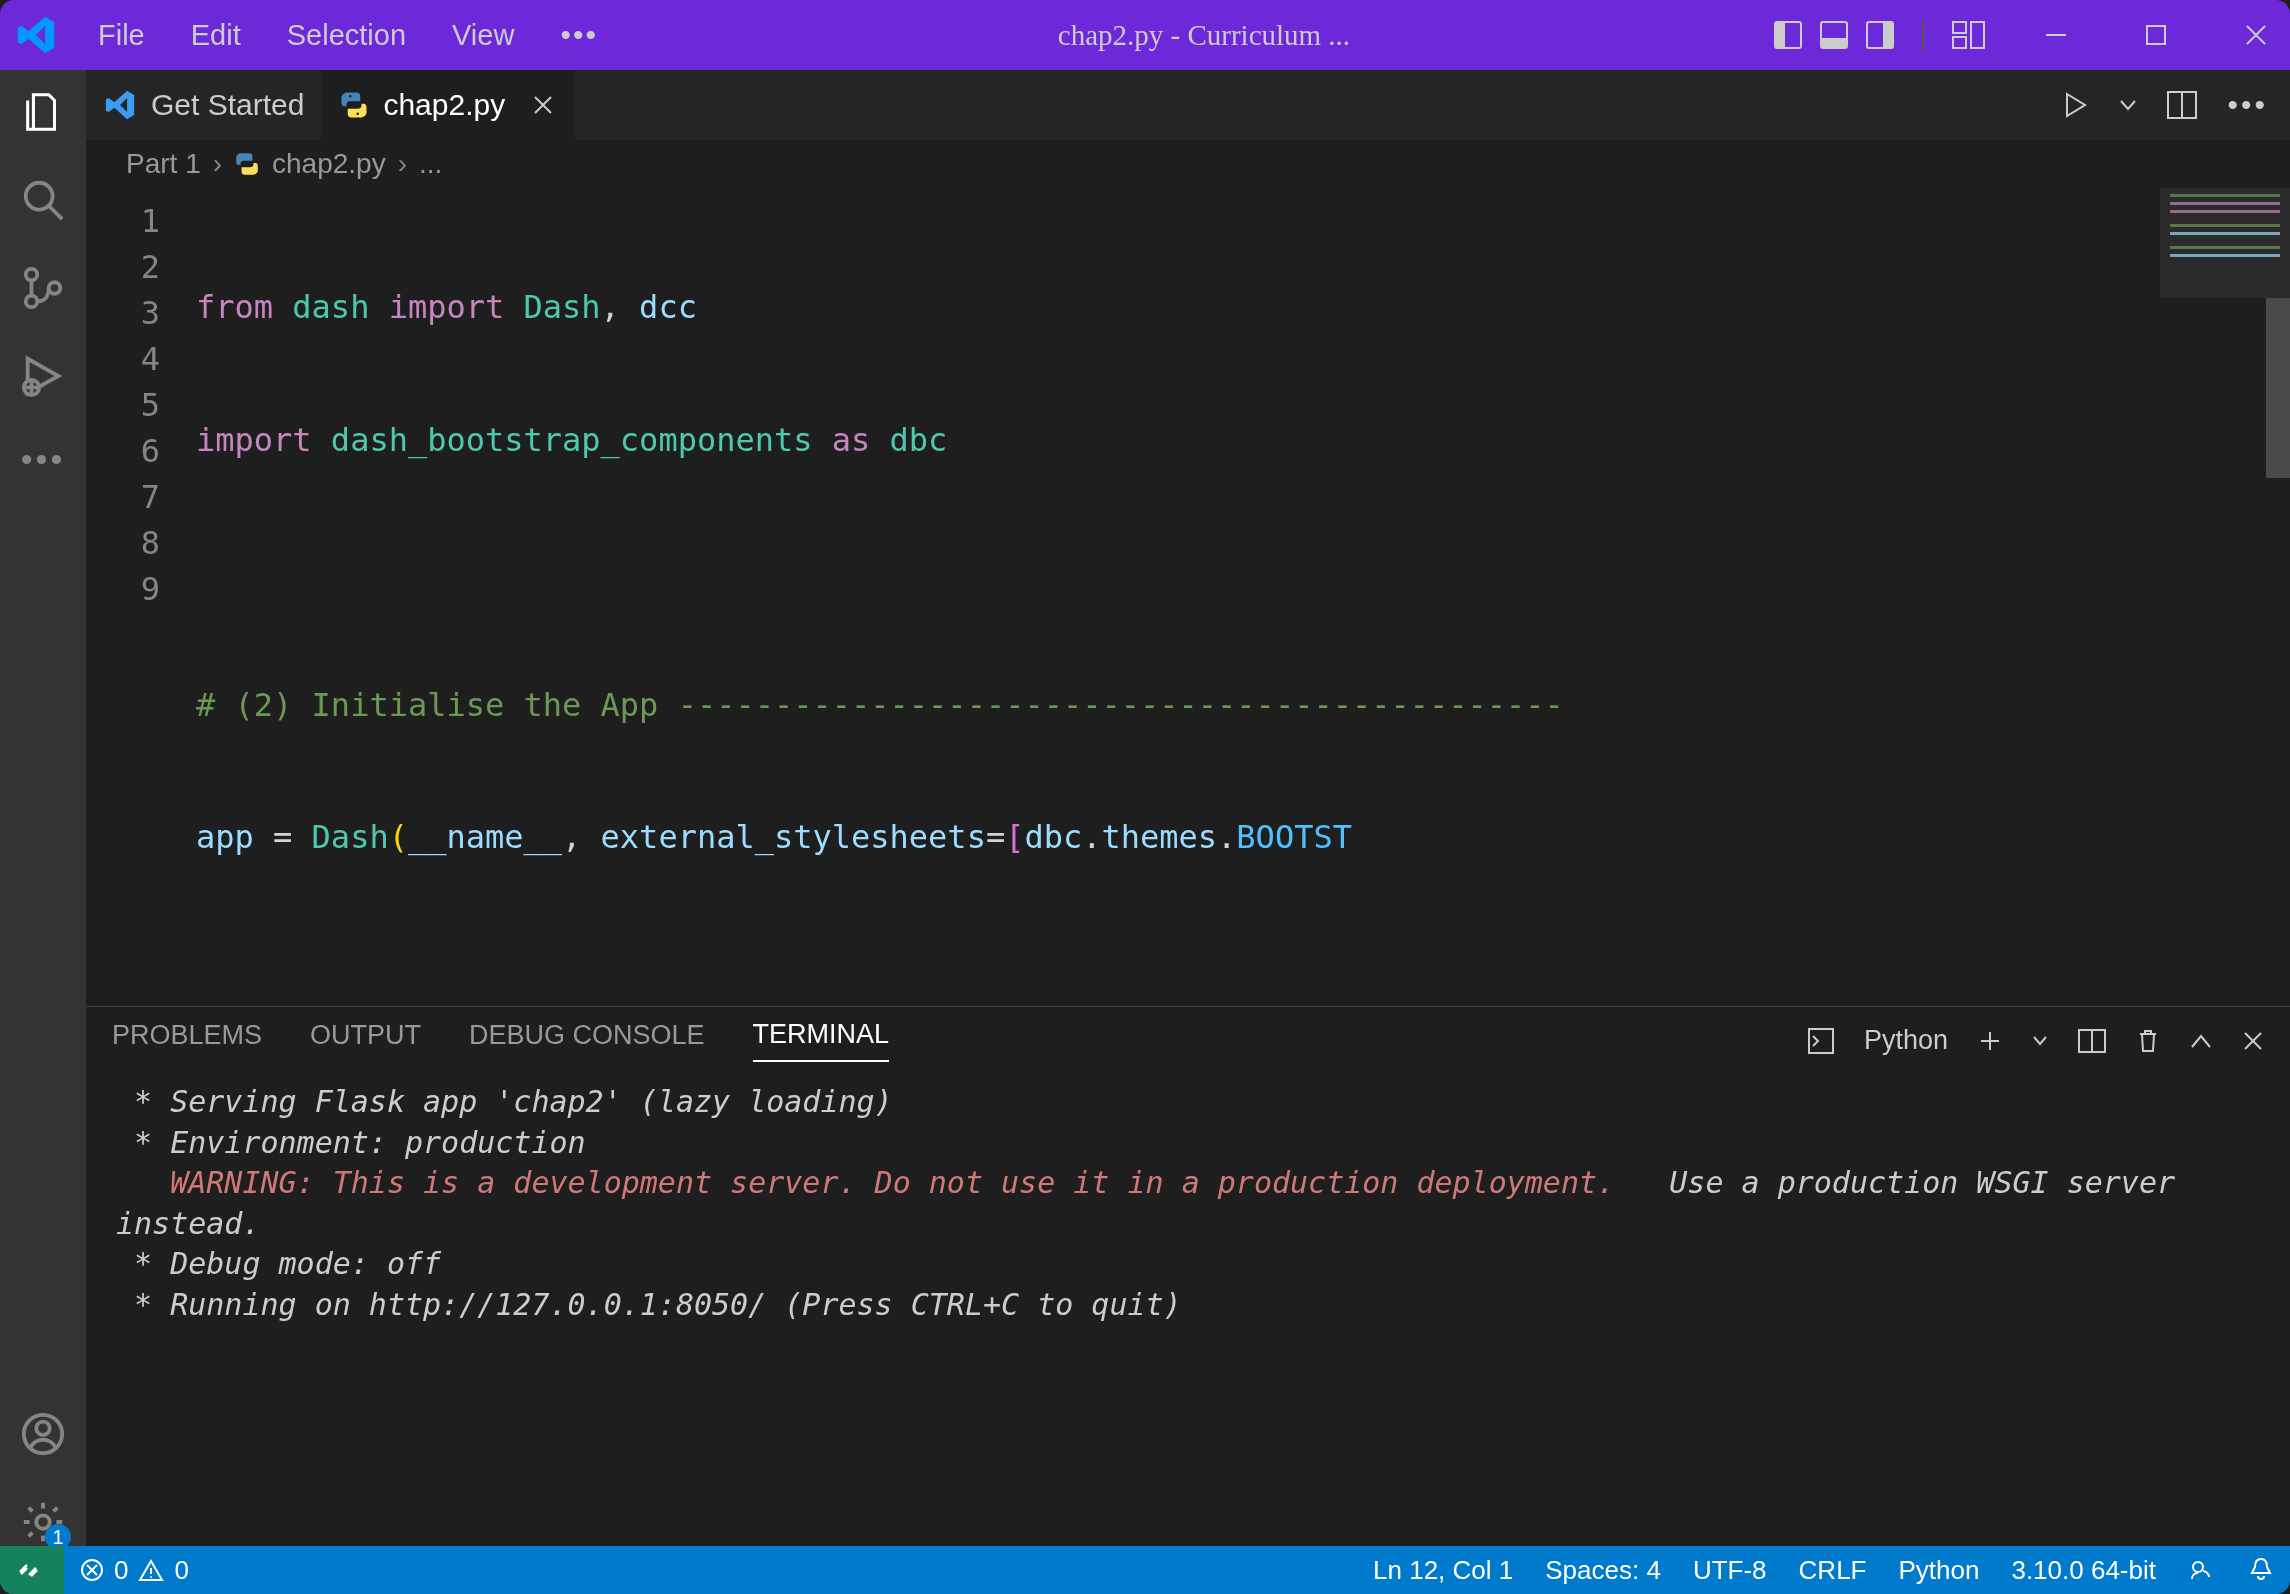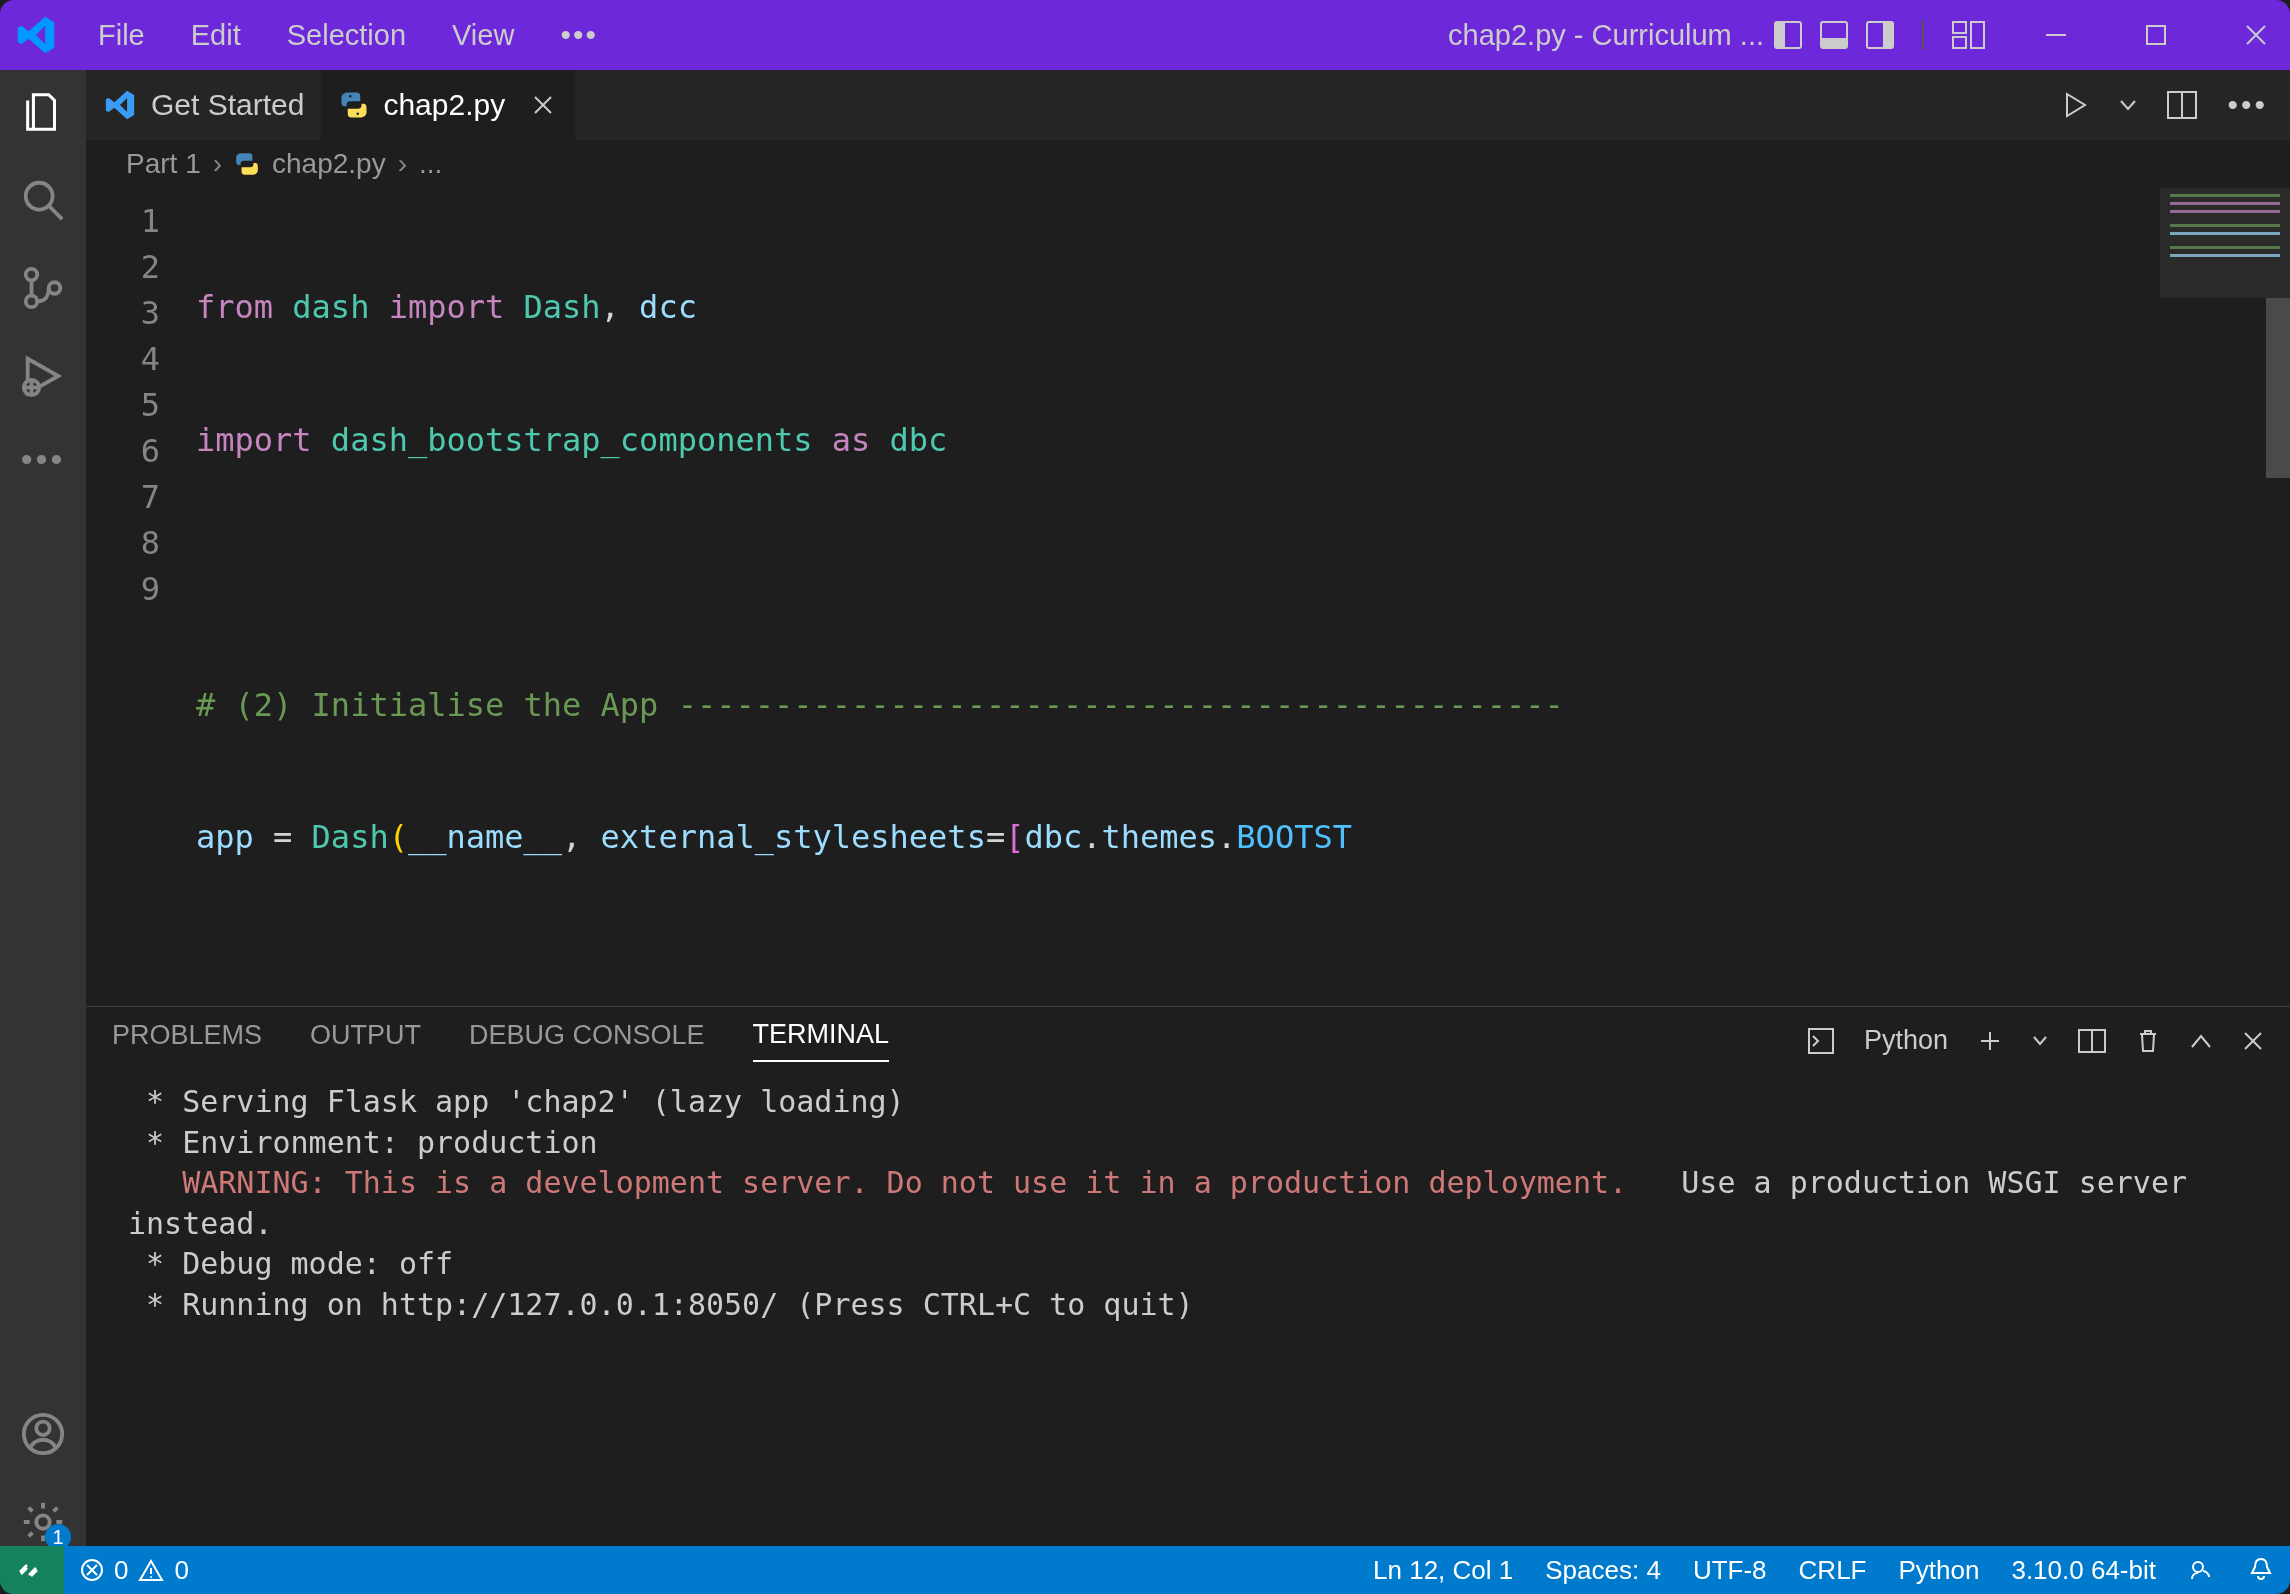--- a/index.html
+++ b/index.html
@@ -10,21 +10,21 @@
   width:2290px; height:1594px;
   overflow:hidden;
   display:flex; flex-direction:column;
   border-radius:14px;
 }
 
 .titlebar { height:70px; background:#6d28d9; display:flex; align-items:center; padding:0 14px; font-size:29px; color:#ccc;}
 .titlebar .logo-icon { width:44px; height:44px; margin-right:40px; color:#0098ff;}
 .menu-item{ margin-right:46px; color:#ccc; cursor:default;}
 .menu-dots{ margin-right:46px; color:#ccc; font-size:30px; letter-spacing:2px;}
-.win-title{ flex:1; text-align:right; color:#ccc; overflow:hidden; white-space:nowrap;}
+.win-title{ flex:1; text-align:center; color:#ccc; overflow:hidden; white-space:nowrap;font-family:Liberation Serif, serif;}
 .layout-icons{ display:flex; align-items:center; gap:18px; margin-left:10px;}
 .layout-icons .pic{ width:28px; height:28px; border:2px solid #ccc; border-radius:3px; position:relative;}
 .pic.left::before{content:"";position:absolute;left:0;top:0;bottom:0;width:38%;background:#ccc;}
 .pic.bottom::before{content:"";position:absolute;left:0;right:0;bottom:0;height:38%;background:#ccc;}
 .pic.right::before{content:"";position:absolute;right:0;top:0;bottom:0;width:38%;background:#ccc;}
 .layout-sep{width:2px;height:30px;background:#555;margin:0 10px;}
 .win-controls{ display:flex; align-items:center; gap:60px; margin-left:50px;}
 .win-ctrl{ width:40px; height:40px; display:flex; align-items:center; justify-content:center; color:#ccc;}
 
 .body{ flex:1; display:flex; overflow:hidden;}
@@ -69,21 +69,21 @@
   opacity:.7;}
 .oscroll{position:absolute;right:0;top:0;width:24px;height:100%;}
 .oscroll .thumb{position:absolute;right:0;width:24px;background:#4a4a4a;top:110px;height:180px;}
 
 .panel{ height:540px; border-top:1px solid #3c3c3c; display:flex; flex-direction:column; background:#1e1e1e;}
 .panel-tabs{ display:flex; align-items:center; padding:12px 26px 0; gap:48px; font-size:27px; color:#999;}
 .panel-tab{ padding-bottom:10px; cursor:pointer;}
 .panel-tab.active{ color:#fff; border-bottom:2px solid #fff;}
 .panel-tabs-spacer{ flex:1;}
 .panel-actions{ display:flex; align-items:center; gap:30px; font-size:27px; color:#ccc;}
-.term-body{ flex:1; padding:20px 42px; font-family:"Consolas","Menlo",monospace; font-size:30px; line-height:1.35; color:#ccc; white-space:pre-wrap; overflow:hidden;}
+.term-body{ flex:1; padding:20px 30px; font-family:"Consolas","Menlo",monospace; font-size:30px; line-height:1.35; color:#ccc; white-space:pre-wrap; overflow:hidden;font-style:italic;}
 .term-warn{ color:#ce7878;}
 
 .statusbar{ height:48px; background:#007acc; color:#fff; display:flex; align-items:center; font-size:26px;}
 .status-remote{ background:#16825d; width:64px; height:100%; display:flex; align-items:center; justify-content:center;}
 .status-item{ padding:0 16px; display:flex; align-items:center; gap:10px;}
 .status-spacer{ flex:1;}
 svg{display:block;}
 </style>
 </head>
 <body>

